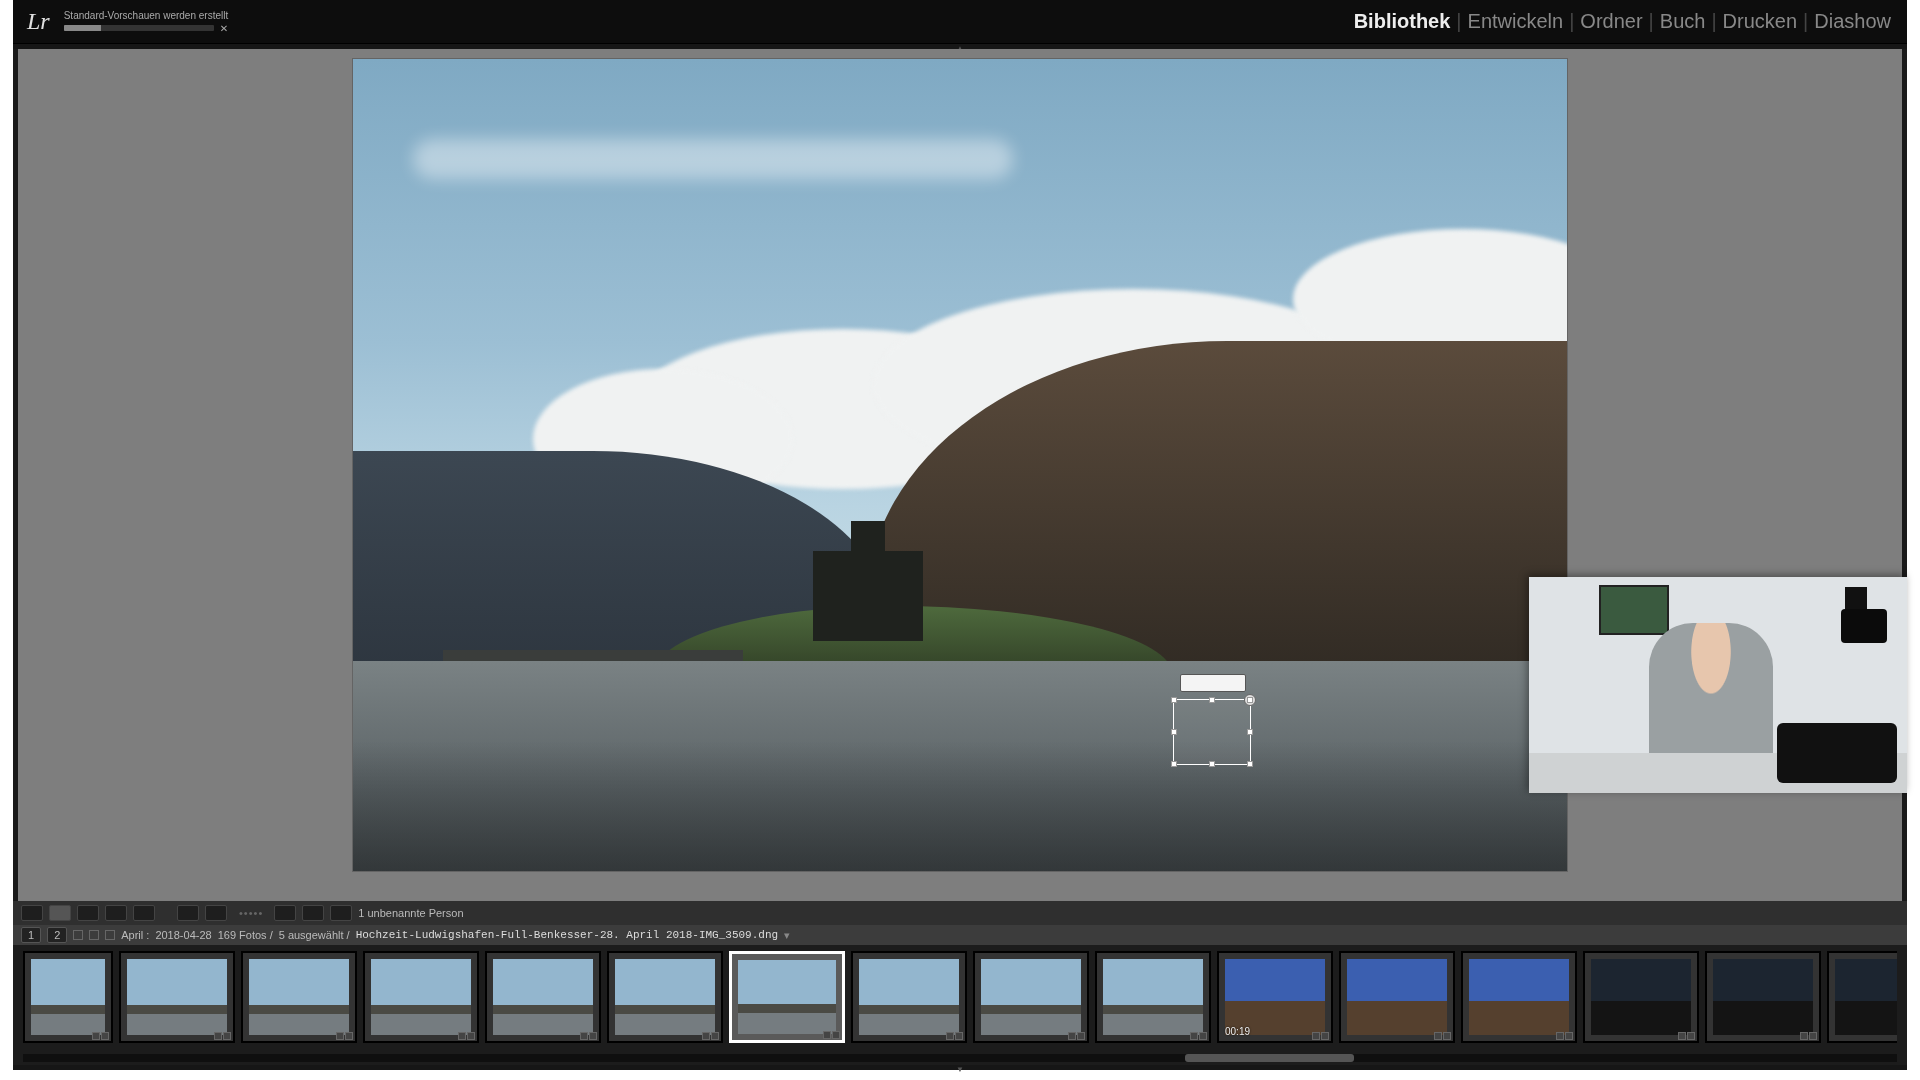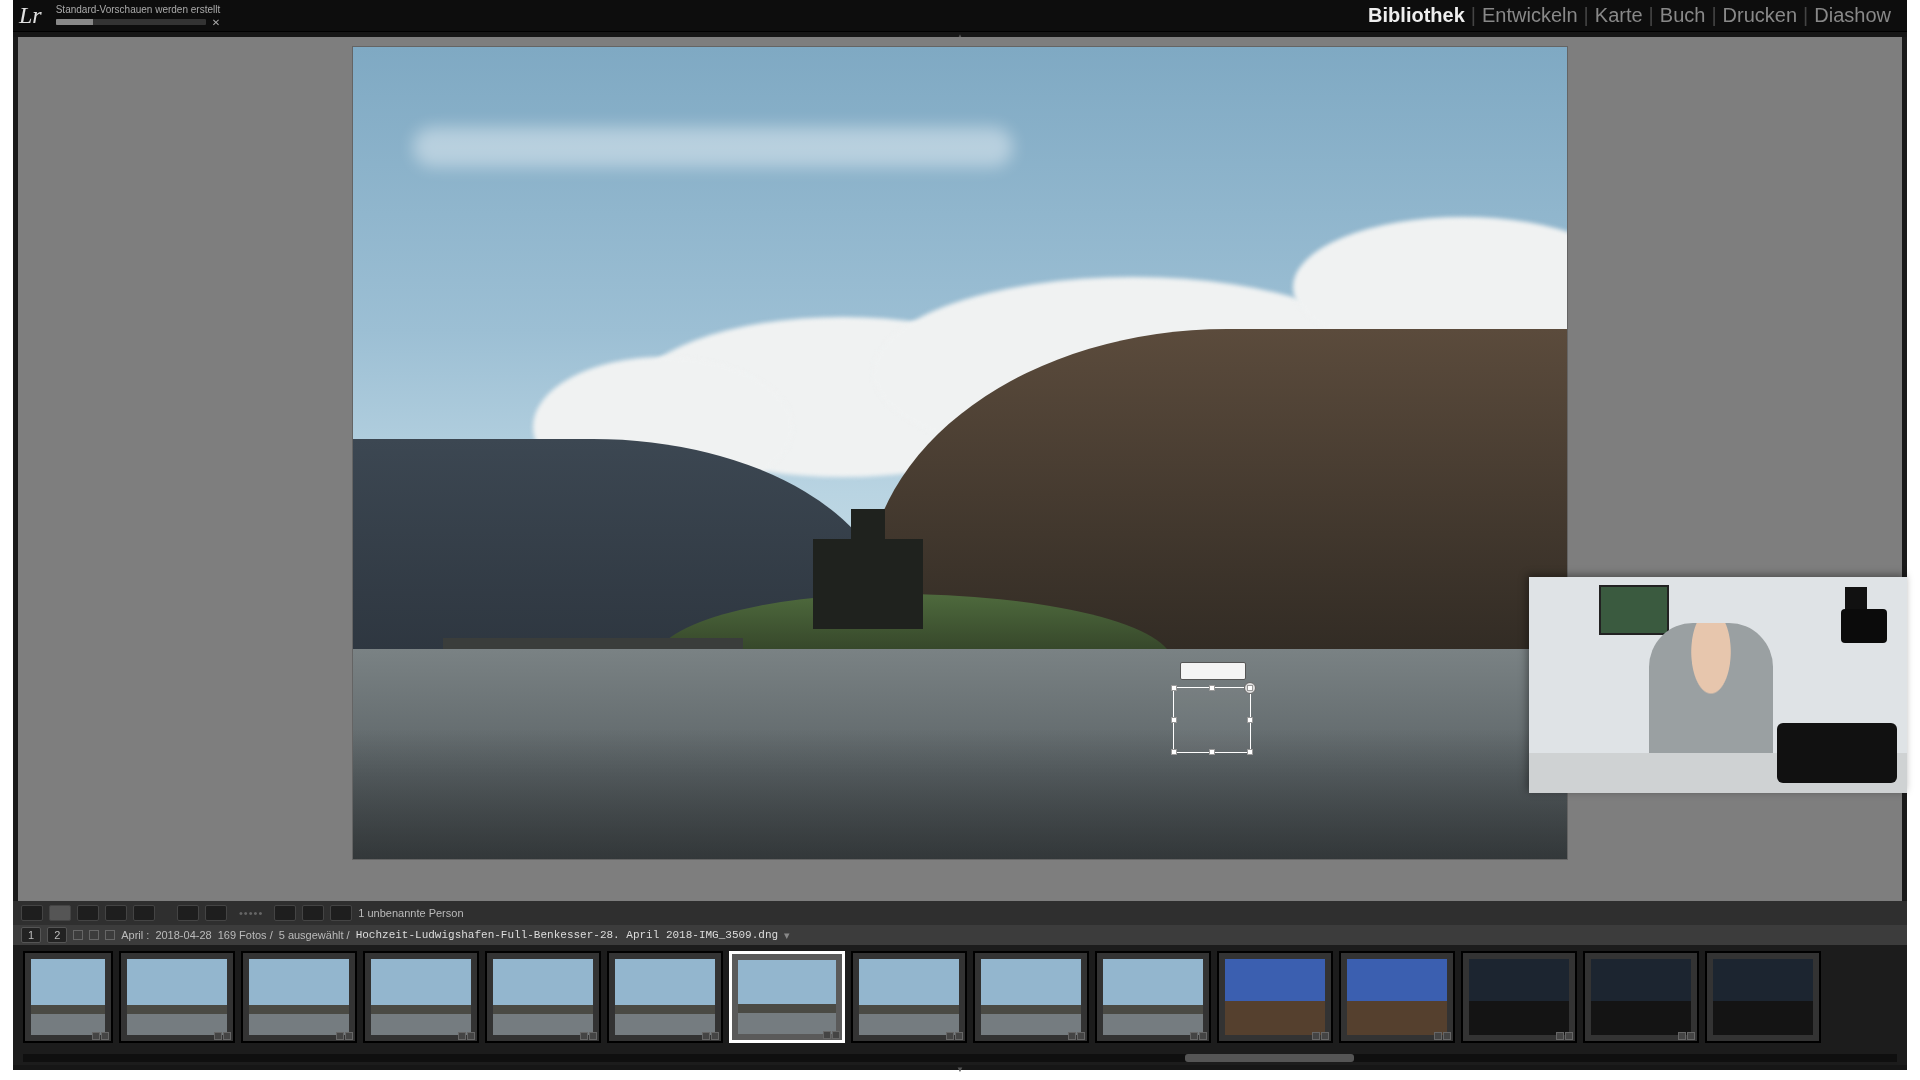--- a/index.html
+++ b/index.html
@@ -1,18 +1,18 @@
 <!DOCTYPE html>
 <html><head>
 <meta charset="utf-8">
 <style>
   * { margin: 0; padding: 0; box-sizing: border-box; }
   body { width: 1920px; height: 1080px; background: #fff; font-family: "Segoe UI", Arial, sans-serif; overflow: hidden; font-size: 12px; color: #ccc; position: relative; }
   .app { position: absolute; top: 0; left: 13px; width: 1894px; height: 1070px; background: #1a1a1a; display: flex; flex-direction: column; }
-  .topbar { height: 32px; background: #0d0d0d; display: flex; align-items: center; padding: 0 0; position: relative; border-bottom: 1px solid #000; }
+  .topbar { height: 44px; background: #0d0d0d; display: flex; align-items: center; padding: 0 8px; position: relative; border-bottom: 1px solid #000; }
   .logo { font-family: Georgia, serif; font-style: italic; font-size: 24px; color: #e0e0e0; padding: 0 6px; }
   .progress-area { margin-left: 8px; display: flex; flex-direction: column; gap: 2px; }
   .progress-label { font-size: 10px; color: #aaa; }
   .progress-row { display:flex; align-items:center; gap:6px;}
   .progress-bar { width: 150px; height: 6px; background: #333; border-radius: 1px; position: relative; overflow: hidden; }
   .progress-fill { height: 100%; background: #888; width: 25%; }
   .close-progress { font-size:10px; color:#aaa; cursor:pointer; }
   .top-nav { position: absolute; right: 10px; top: 0; bottom: 0; display: flex; align-items: center; gap: 0; font-size: 20px; color: #888; }
   .top-nav span.nav-item { padding: 0 6px; cursor: pointer; }
   .top-nav span.divider { color: #444; user-select:none; }
@@ -87,21 +87,21 @@
             <div class="progress-fill" id="pfill" style="width: 25%;"></div>
           </div>
         <span class="close-progress">✕</span>
       </div>
     </div>
     <div class="top-nav" id="topnav">
         <span class="nav-item nav-active">Bibliothek</span>
         <span class="divider">|</span>
         <span class="nav-item">Entwickeln</span>
         <span class="divider">|</span>
-        <span class="nav-item">Karte</span>
+        <span class="nav-item">Ordner</span>
         <span class="divider">|</span>
         <span class="nav-item">Buch</span>
         <span class="divider">|</span>
         <span class="nav-item">Drucken</span>
         <span class="divider">|</span>
         <span class="nav-item">Diashow</span>
       </div>
   </div>
   <div class="collapse-handle">▲</div>
 
@@ -255,20 +255,28 @@
             <i></i>
             <i></i>
           </div>
         </div>
         <div class="thumb video">
           <div class="thumb-img"></div>
           <div class="flags">
             <i></i>
             <i></i>
           </div>
+          <div class="dur">00:19</div>
+        </div>
+        <div class="thumb video">
+          <div class="thumb-img"></div>
+          <div class="flags">
+            <i></i>
+            <i></i>
+          </div>
         </div>
         <div class="thumb video">
           <div class="thumb-img"></div>
           <div class="flags">
             <i></i>
             <i></i>
           </div>
         </div>
         <div class="thumb dark">
           <div class="thumb-img"></div>

